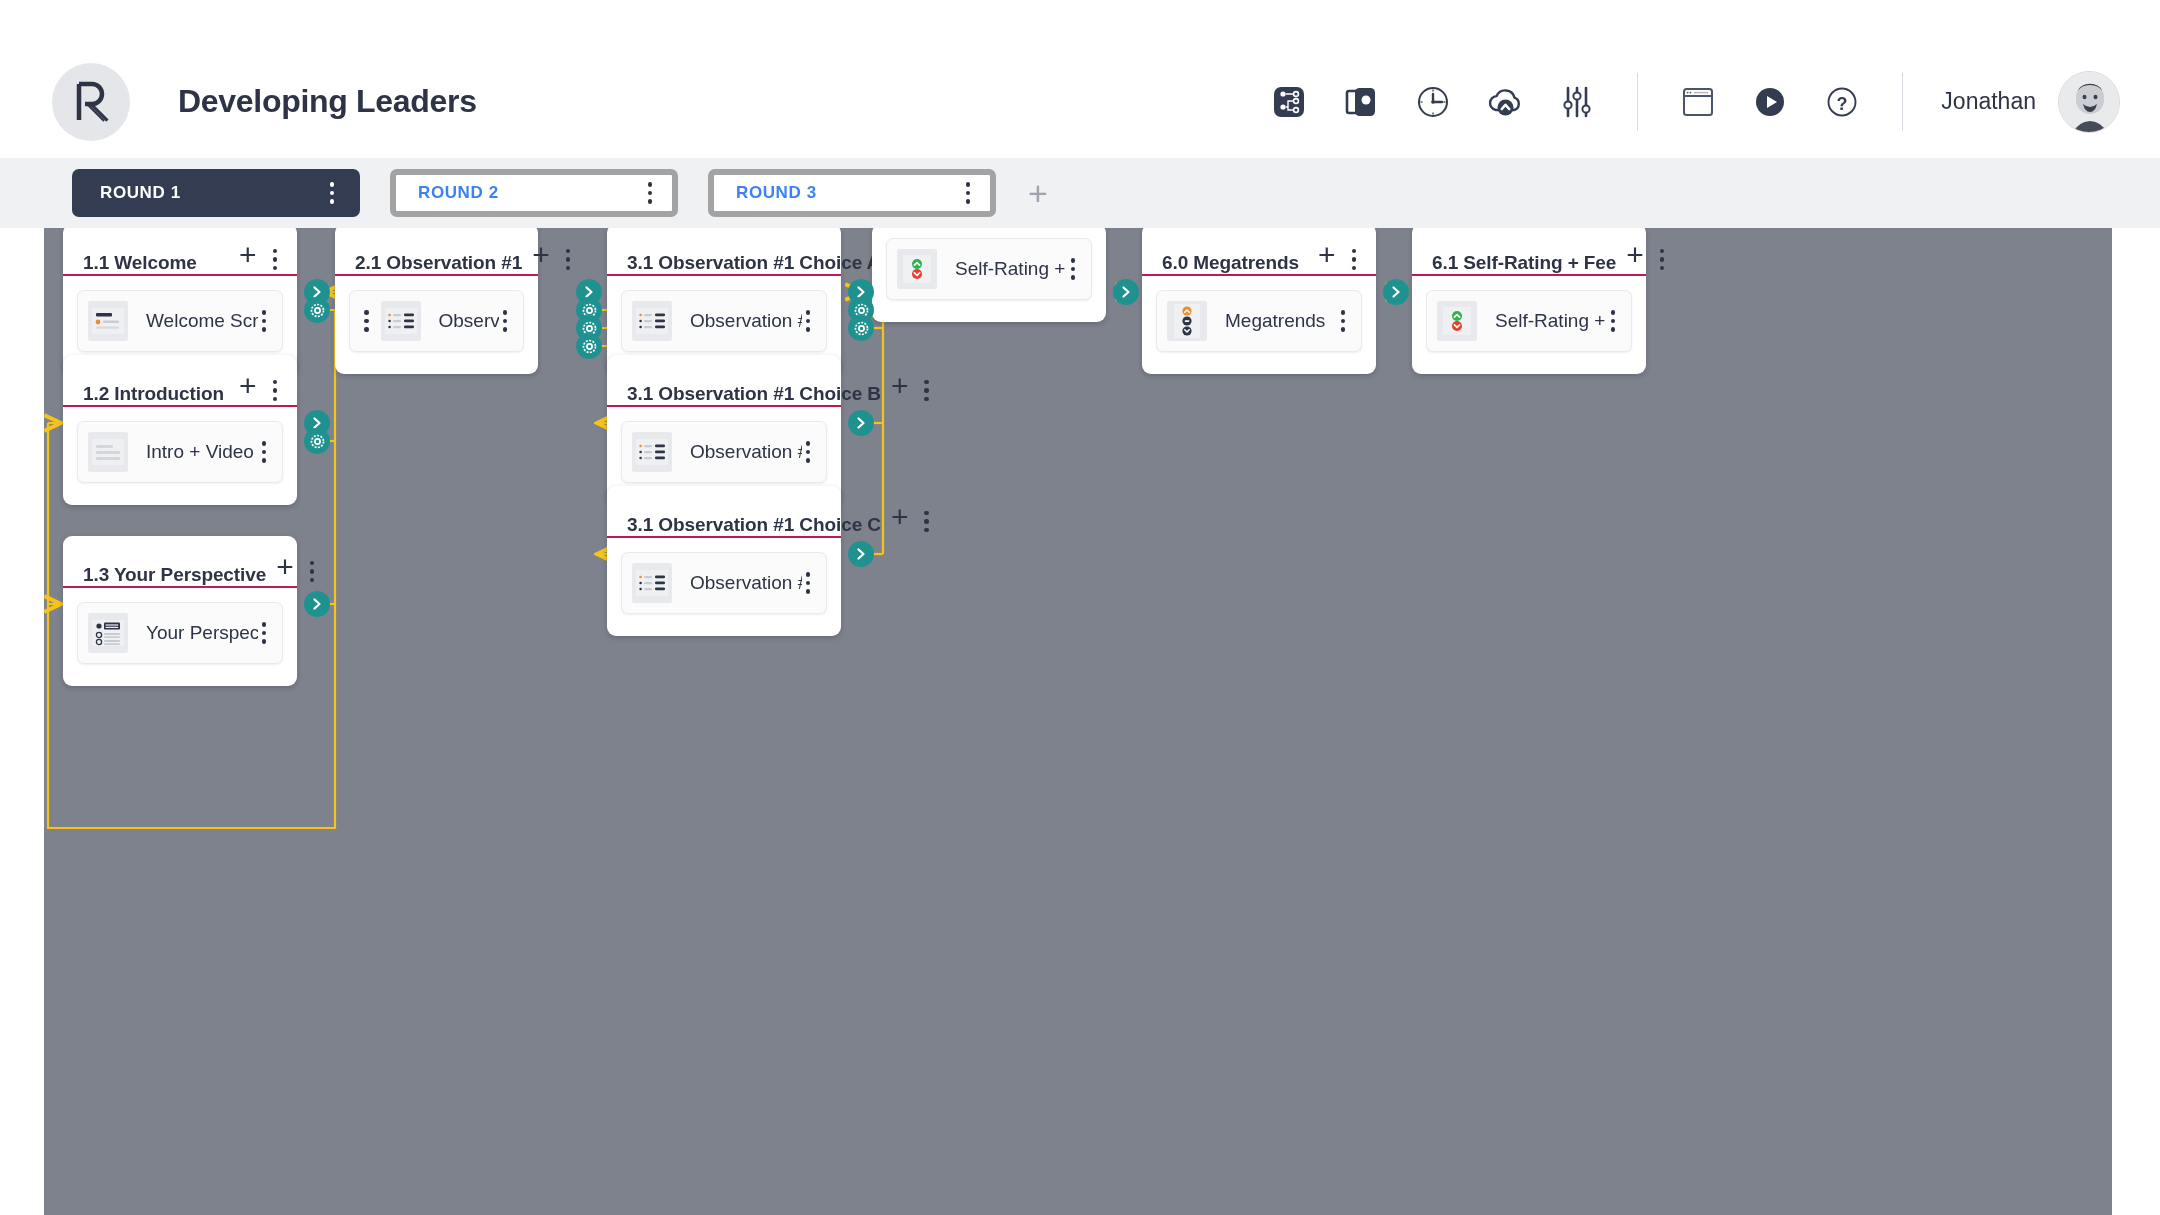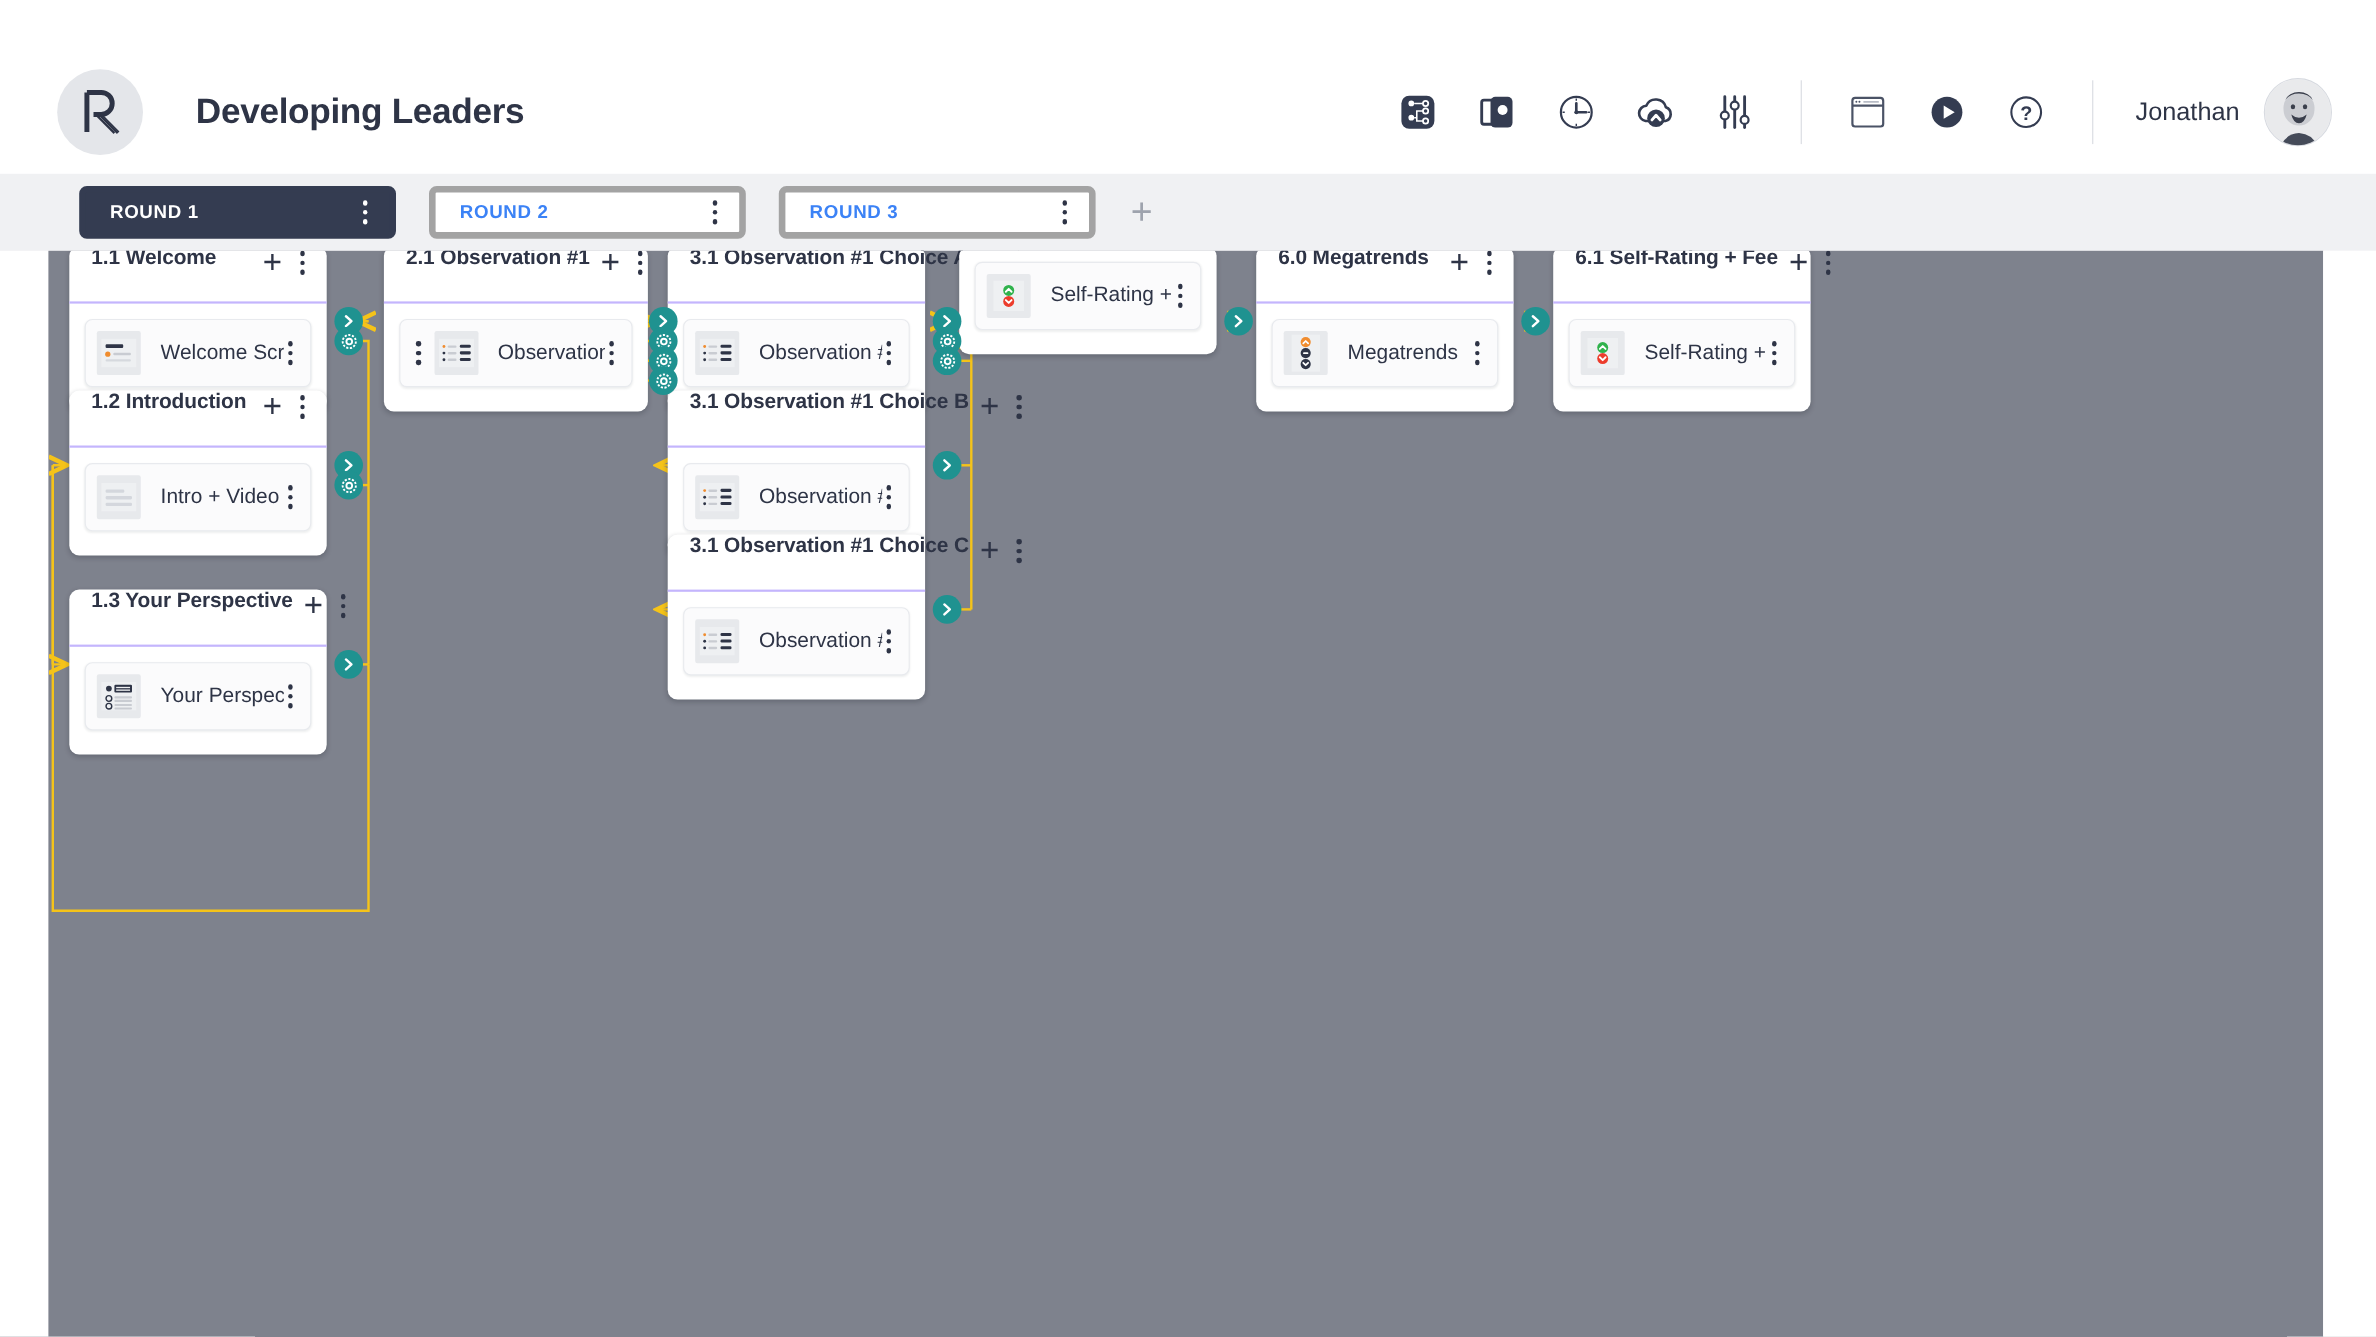--- a/index.html
+++ b/index.html
@@ -103,23 +103,23 @@
 
   
   .group {
     position: absolute;
     background: #ffffff;
     border-radius: 9px;
     box-shadow: 0 2px 5px rgba(20,24,34,0.22);
   }
   .group-head {
     height: 52px;
-    display: flex; align-items: flex-start;
+    display: flex; align-items: flex-end;
     padding: 0 16px 0 20px;
-    border-bottom: 2px solid #c4b5fd;
+    border-bottom: 2px solid #be185d;
   }
   .group-title {
     font-size: 19px; font-weight: bold; color: #2e3446;
     white-space: nowrap; flex: 1; letter-spacing: -0.1px;
   }
   .plus-btn {
     font-size: 30px; color: #2e3446; font-weight: 300;
     line-height: 1; cursor: pointer; margin: 0 12px 0 10px;
     padding-bottom: 4px;
   }
@@ -464,21 +464,21 @@
           </span>
       </div>
     </div>
     <div class="port" style="left:241px; top:55px;">
       <svg width="14" height="14" viewBox="0 0 14 14" aria-hidden="true">
         <path d="M4.5 2.5 L9.5 7 L4.5 11.5" fill="none" stroke="#fff" stroke-width="2.2" stroke-linecap="round" stroke-linejoin="round"></path>
       </svg>
     </div>
   </div>
 
-  <div class="group" style="left:291px; top:-4px; width:240px;margin-left:14px;">
+  <div class="group" style="left:291px; top:-4px; width:203px;">
     <div class="group-head">
       <span class="group-title">2.1 Observation #1</span>
       <span class="plus-btn">+</span>
       <span class="kebab">
           <i></i>
           <i></i>
           <i></i>
         </span>
     </div>
     <div class="group-body">

